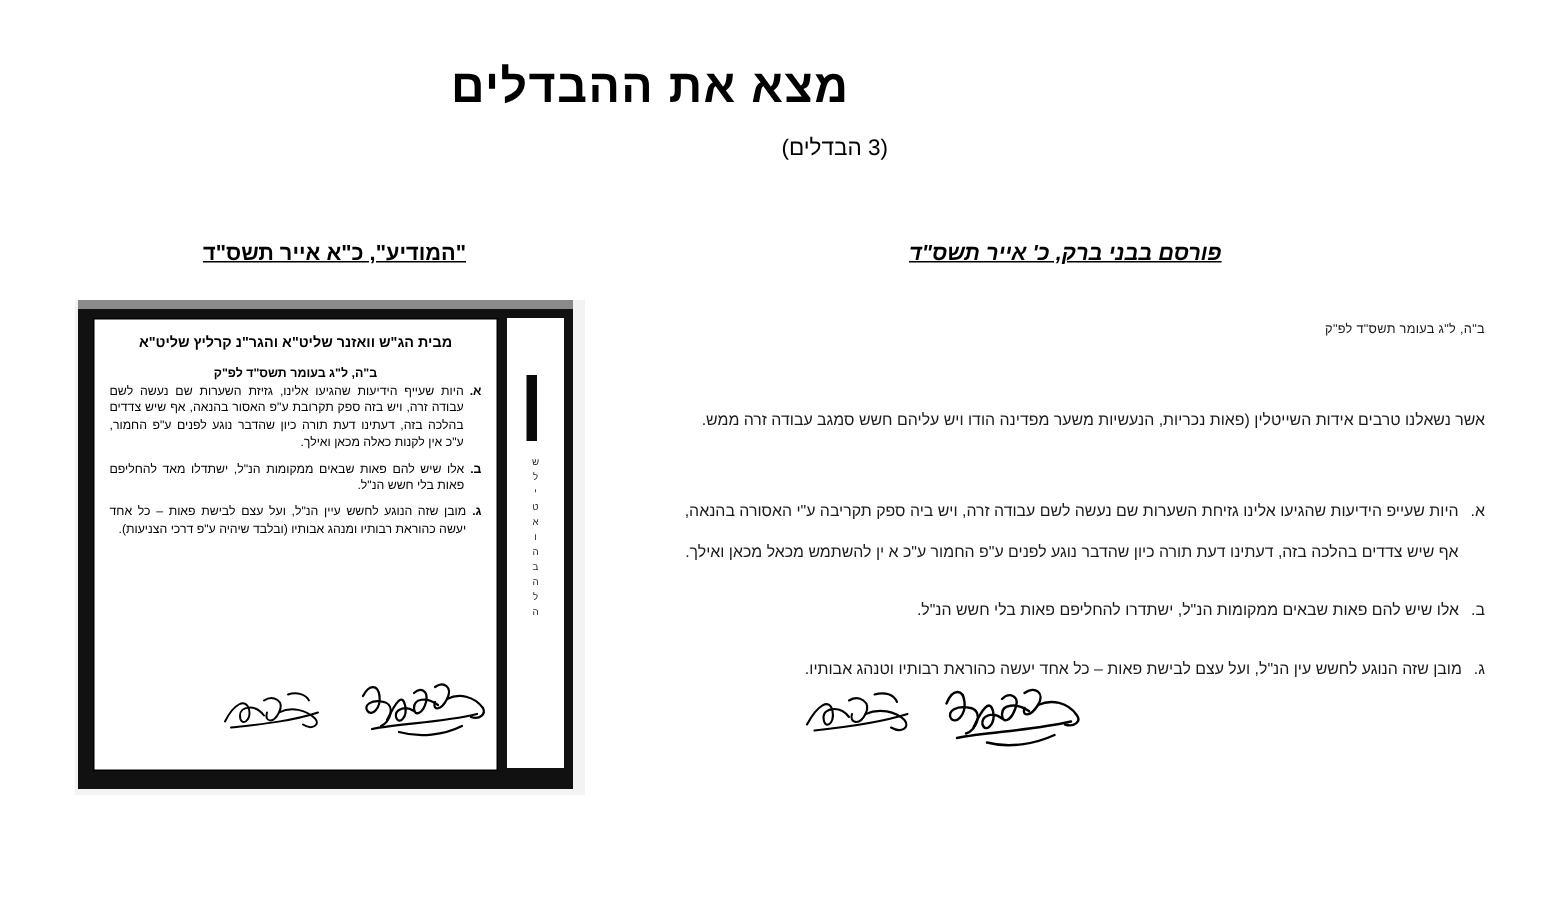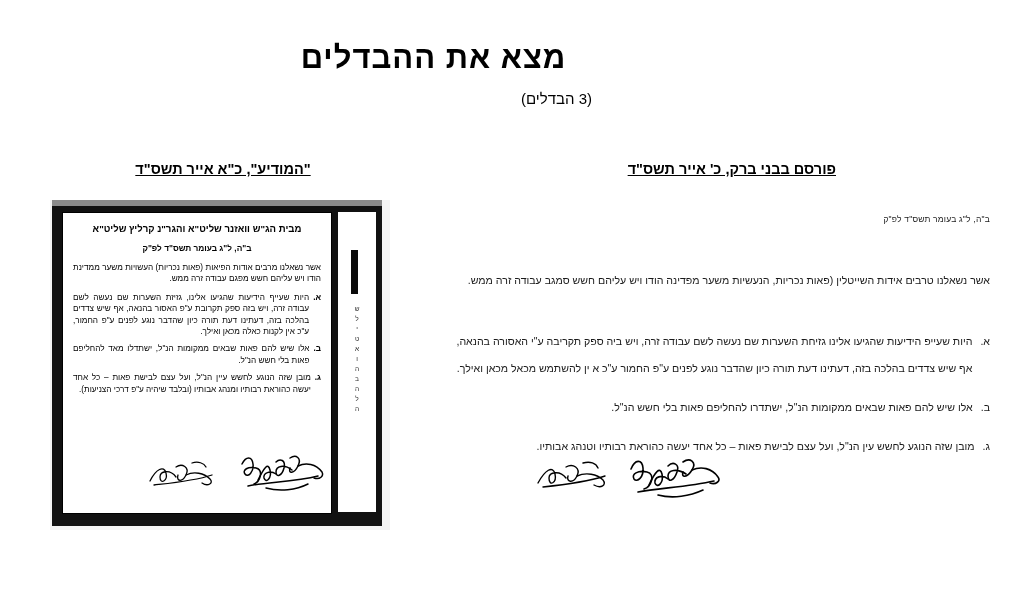--- a/index.html
+++ b/index.html
@@ -46,21 +46,22 @@
     font-size: 14.5px;
     font-weight: bold;
     text-decoration: underline;
     direction: rtl;
     white-space: nowrap;
   }
   #heading-right {
     top: 161px;
     left: 606px;
     width: 230px;
-    text-align: right;
+    text-align: left;
+    font-style: italic;
   }
   #heading-left {
     top: 161px;
     left: 108px;
     width: 230px;
     text-align: center;
   }
 
   
   .clipping {
@@ -257,23 +258,20 @@
   <div class="scan-darkframe"></div>
   <div class="scan-topbar"></div>
 
   <div class="scan-paper">
     <div class="notice-title">
       <div>מבית הג"ש וואזנר שליט"א והגר"נ קרליץ שליט"א</div>
     </div>
 
     <div class="notice-date">ב"ה, ל"ג בעומר תשס"ד לפ"ק</div>
 
-    <div class="notice-body">
-      <p>אשר נשאלנו מרבים אודות הפיאות (פאות נכריות) העשויות משער ממדינת הודו ויש עליהם חשש מפגם עבודה זרה ממש.</p>
-    </div>
 
     <div class="notice-list">
       <div class="notice-item">
         <span class="marker">א.</span>
         <span class="txt">היות שעייף הידיעות שהגיעו אלינו, גזיזת השערות שם נעשה לשם עבודה זרה, ויש בזה ספק תקרובת ע"פ האסור בהנאה, אף שיש צדדים בהלכה בזה, דעתינו דעת תורה כיון שהדבר נוגע לפנים ע"פ החמור, ע"כ אין לקנות כאלה מכאן ואילך.</span>
       </div>
       <div class="notice-item">
         <span class="marker">ב.</span>
         <span class="txt">אלו שיש להם פאות שבאים ממקומות הנ"ל, ישתדלו מאד להחליפם פאות בלי חשש הנ"ל.</span>
       </div>

